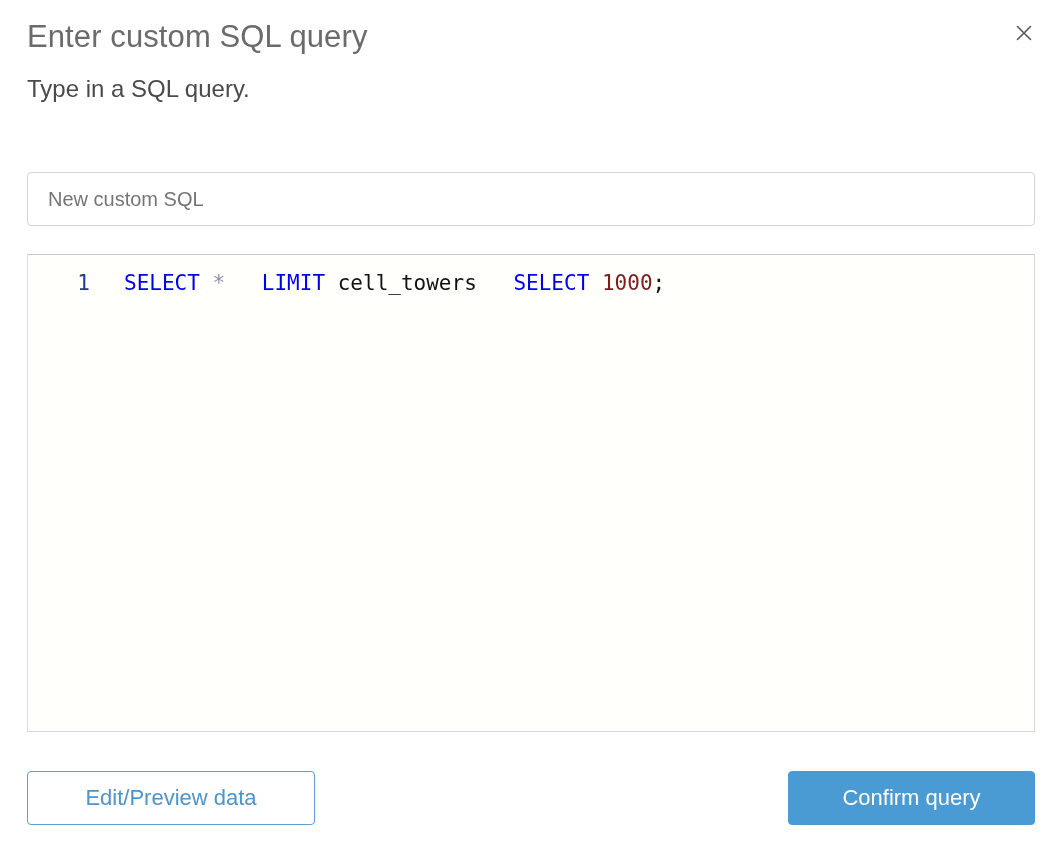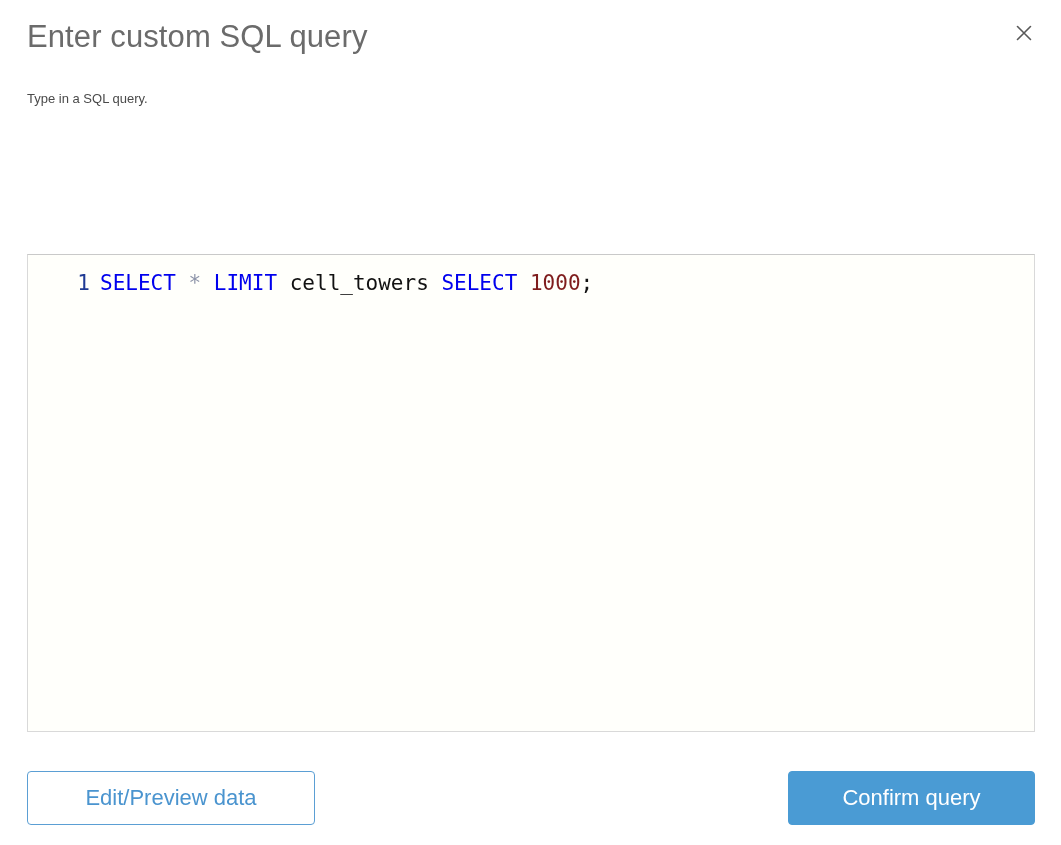--- a/index.html
+++ b/index.html
@@ -37,22 +37,22 @@
     font-size: 31px;
     line-height: 44px;
     font-weight: 400;
     color: #6b6b6b;
     letter-spacing: 0.1px;
     white-space: nowrap;
   }
   .dialog-subtitle {
     position: absolute;
     left: 27px;
-    top: 85px;
-    font-size: 13px;
+    top: 75px;
+    font-size: 24px;
     line-height: 28px;
     font-weight: 400;
     color: #4a4a4a;
     white-space: nowrap;
   }
   .close-button {
     position: absolute;
     right: 20px;
     top: 16px;
     width: 34px;
@@ -121,21 +121,21 @@
     padding-right: 10px;
     box-sizing: border-box;
     color: #1f3a93;
     font-family: "DejaVu Sans Mono", "Liberation Mono", monospace;
     font-size: 21px;
     user-select: none;
   }
   .code-content {
     white-space: pre;
   }
-  .tok-keyword { color: #0000ee; }
+  .tok-keyword { color: #0000ee; margin-left: 24px; }
   .tok-operator { color: #8c93a8; }
   .tok-ident { color: #111111; }
   .tok-number { color: #7f1d1d; }
   .tok-punct { color: #111111; }
 
   
   .btn {
     position: absolute;
     height: 54px;
     box-sizing: border-box;
@@ -175,20 +175,21 @@
     <div class="dialog-subtitle">Type in a SQL query.</div>
     <button class="close-button">
       <span>
         <svg width="20" height="20" viewBox="0 0 20 20" aria-hidden="true">
           <path d="M3.5 3.5 L16.5 16.5 M16.5 3.5 L3.5 16.5" stroke="#595959" stroke-width="1.6" fill="none" stroke-linecap="round"></path>
         </svg>
       </span>
     </button>
   </div>
 
+  <input class="name-input" type="text" placeholder="New custom SQL" style="">
 
   <div class="code-editor">
     <div class="code-line">
       <span class="gutter">1</span>
       <span class="code-content"><span class="tok-keyword">SELECT</span><span> </span><span class="tok-operator">*</span><span> </span><span class="tok-keyword">LIMIT</span><span> </span><span class="tok-ident">cell_towers</span><span> </span><span class="tok-keyword">SELECT</span><span> </span><span class="tok-number">1000</span><span class="tok-punct">;</span></span>
     </div>
   </div>
 
   <button class="btn btn-secondary">Edit/Preview data</button>
 

